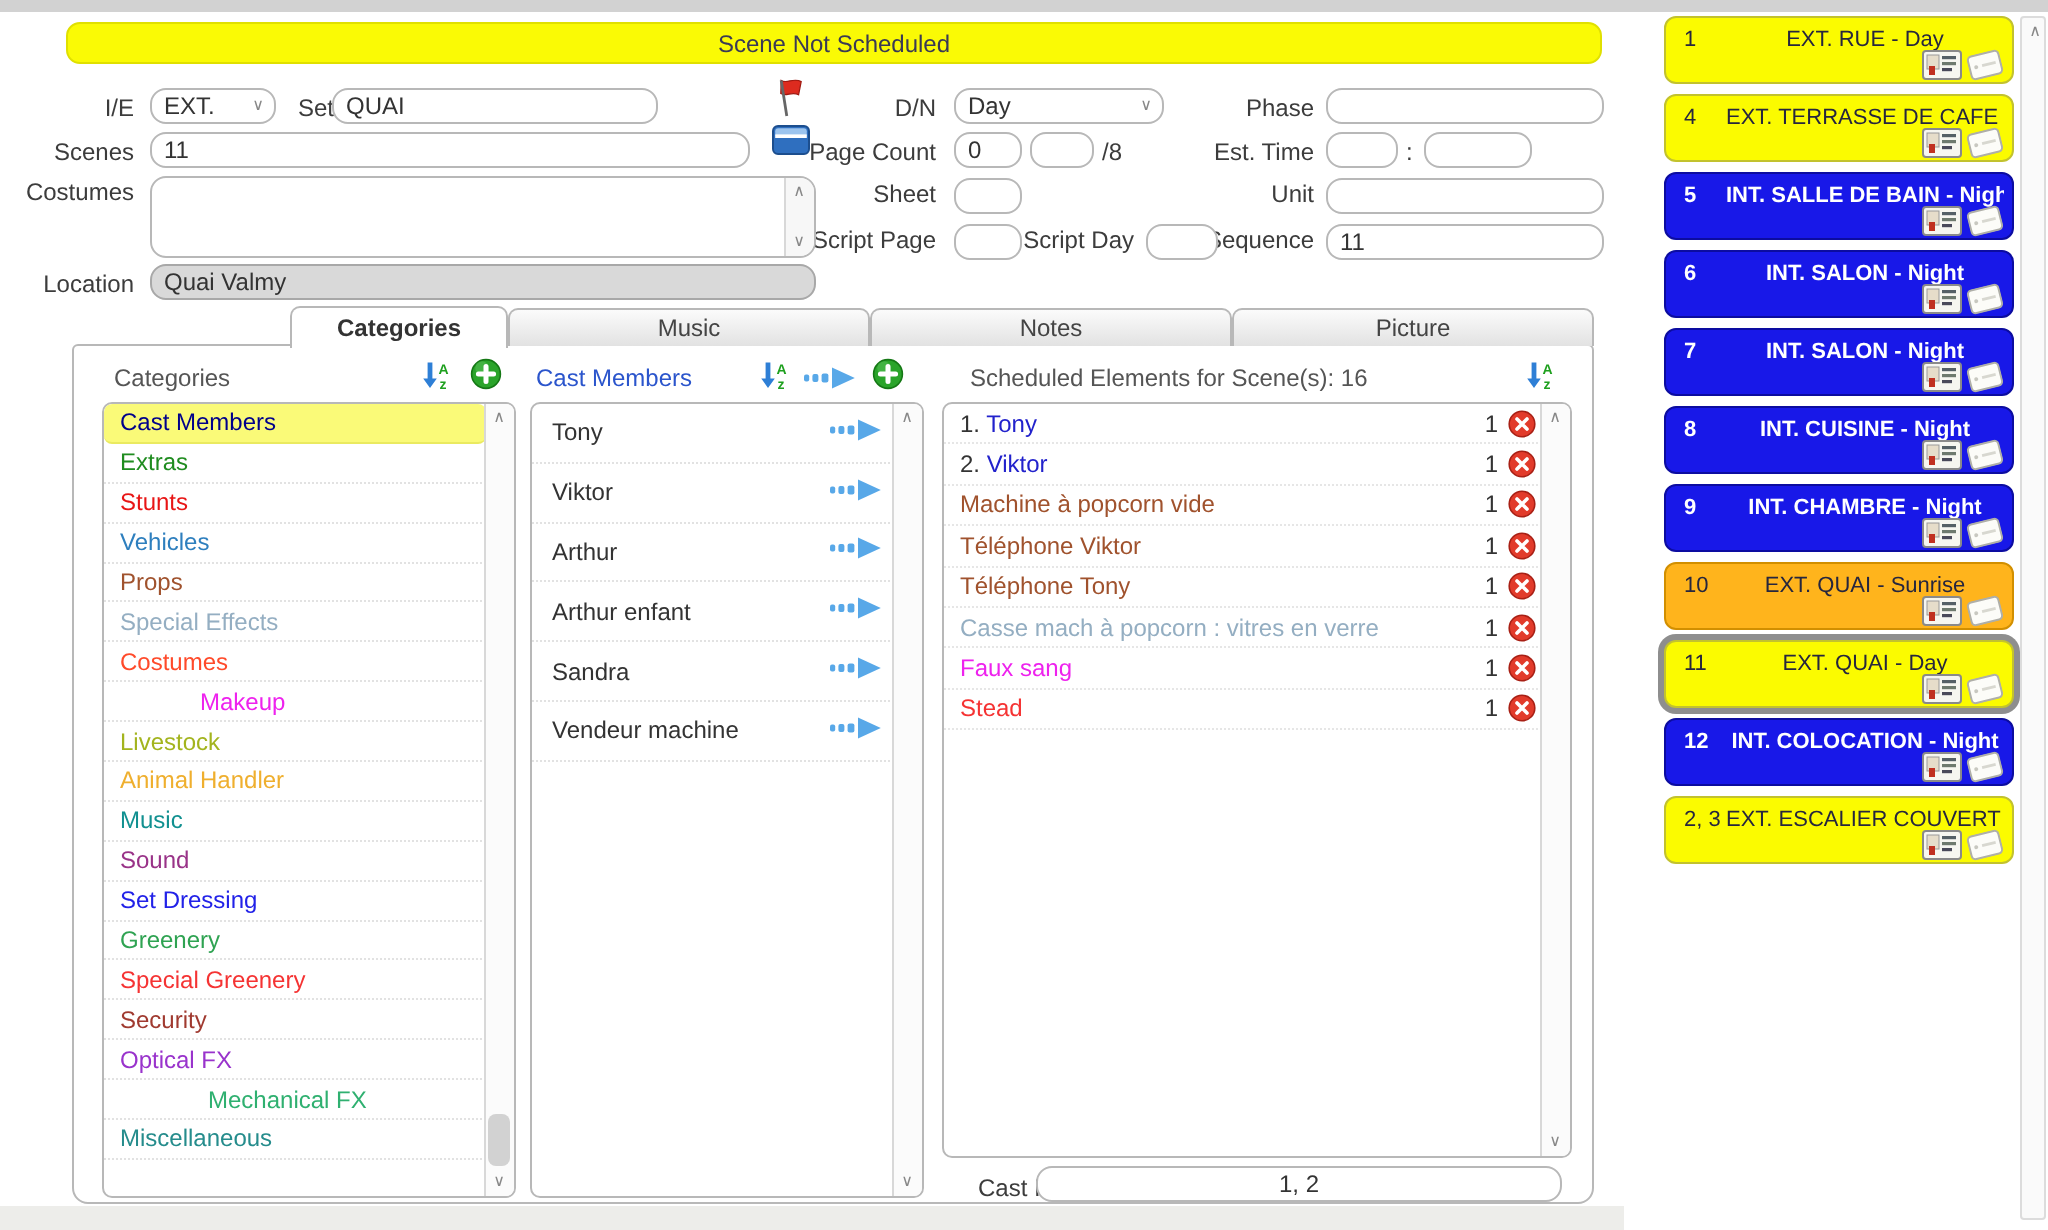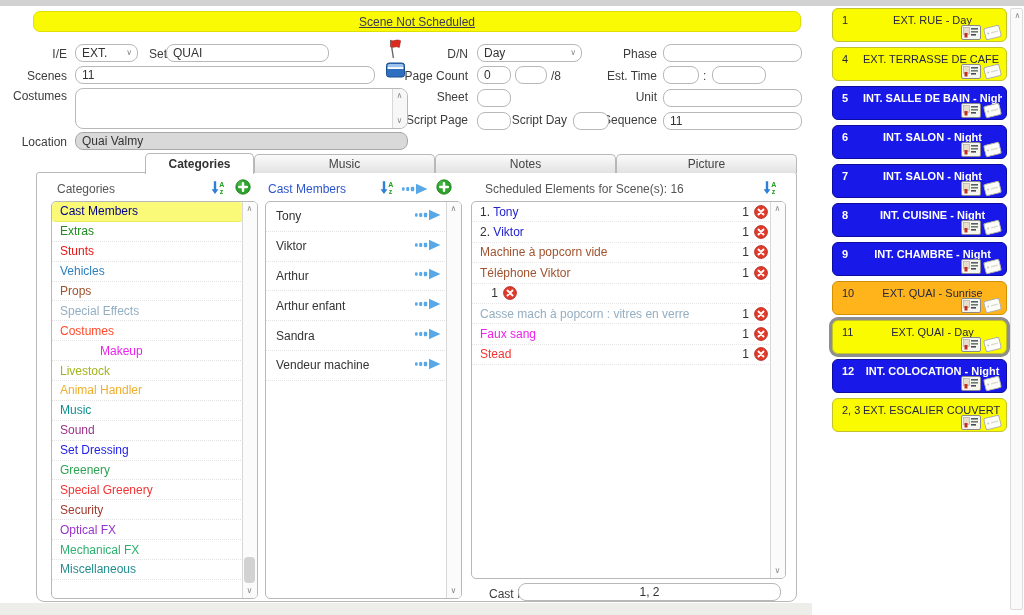--- a/index.html
+++ b/index.html
@@ -4,21 +4,21 @@
 <style>
   html,body{margin:0;padding:0;background:#fff;}
   #app{position:relative;width:1024px;height:615px;background:#fff;overflow:hidden;
        font-family:"Liberation Sans",sans-serif;font-size:12px;color:#3c3c3c;}
   .topbar{position:absolute;left:0;top:0;width:1024px;height:6px;background:#d2d2d2;}
   .bottom-strip{position:absolute;left:0;top:603px;width:812px;height:12px;background:#ededea;}
 
   
   .banner{position:absolute;left:33px;top:11px;width:768px;height:21px;background:#fafa05;
           border:1px solid #e0e000;border-radius:7px;display:flex;align-items:center;
-          justify-content:center;color:#3a3a55;box-sizing:border-box;text-decoration:underline;}
+          justify-content:center;color:#3a3a55;box-sizing:border-box;}
 
   
   .flabel{position:absolute;text-align:right;height:14px;line-height:14px;color:#3c3c3c;white-space:nowrap;}
   .fi{position:absolute;border:1px solid #b8b8b8;border-radius:8px;background:#fff;height:18px;
       box-sizing:border-box;padding:0 6px;font-family:"Liberation Sans",sans-serif;font-size:12px;color:#333;outline:none;}
   .fsel{position:absolute;border:1px solid #b8b8b8;border-radius:8px;background:#fff;height:18px;
       box-sizing:border-box;padding:0 14px 0 6px;display:flex;align-items:center;color:#333;cursor:default;}
   .fsel .chev{position:absolute;right:5px;top:3px;font-size:8px;color:#888;}
   .ftext{position:absolute;color:#3c3c3c;}
   .l-ie{left:20px;top:47px;width:47px;} .f-ie{left:75px;top:44px;width:63px;}
@@ -307,21 +307,21 @@
   <div class="cat-row">
     <span style="color: rgb(160, 58, 48);">Security</span>
   </div>
 
 
   <div class="cat-row">
     <span style="color: rgb(153, 51, 204);">Optical FX</span>
   </div>
 
   <div class="cat-row">
-    <span style="color: rgb(47, 176, 112);">Mechanical FX</span>
+    <span style="color: rgb(47, 176, 112); margin-left: 44px;">Mechanical FX</span>
   </div>
 
   <div class="cat-row">
     <span style="color: rgb(37, 140, 140);">Miscellaneous</span>
   </div>
 </div>
       <div class="lb-scroll">
         <div class="sarrow up">∧</div>
         <div class="thumb" style="top:355px;height:26px;"></div>
         <div class="sarrow dn">∨</div>
@@ -460,20 +460,21 @@
     <span class="cnt">1</span>
     <span>
       <svg width="14" height="14" viewBox="0 0 14 14" style="display:block">
         <circle cx="7" cy="7" r="6.4" fill="#e23b2b" stroke="#a82015" stroke-width="0.8"></circle>
         <path d="M4.5 4.5 L9.5 9.5 M9.5 4.5 L4.5 9.5" stroke="#fff" stroke-width="1.8" stroke-linecap="round"></path>
       </svg>
     </span>
   </div>
 
   <div class="sched-row">
+    <span class="nm"><span class="pfx"></span><span style="color: rgb(160, 82, 45);">Téléphone Tony</span></span>
     <span class="cnt">1</span>
     <span>
       <svg width="14" height="14" viewBox="0 0 14 14" style="display:block">
         <circle cx="7" cy="7" r="6.4" fill="#e23b2b" stroke="#a82015" stroke-width="0.8"></circle>
         <path d="M4.5 4.5 L9.5 9.5 M9.5 4.5 L4.5 9.5" stroke="#fff" stroke-width="1.8" stroke-linecap="round"></path>
       </svg>
     </span>
   </div>
 
   <div class="sched-row">

